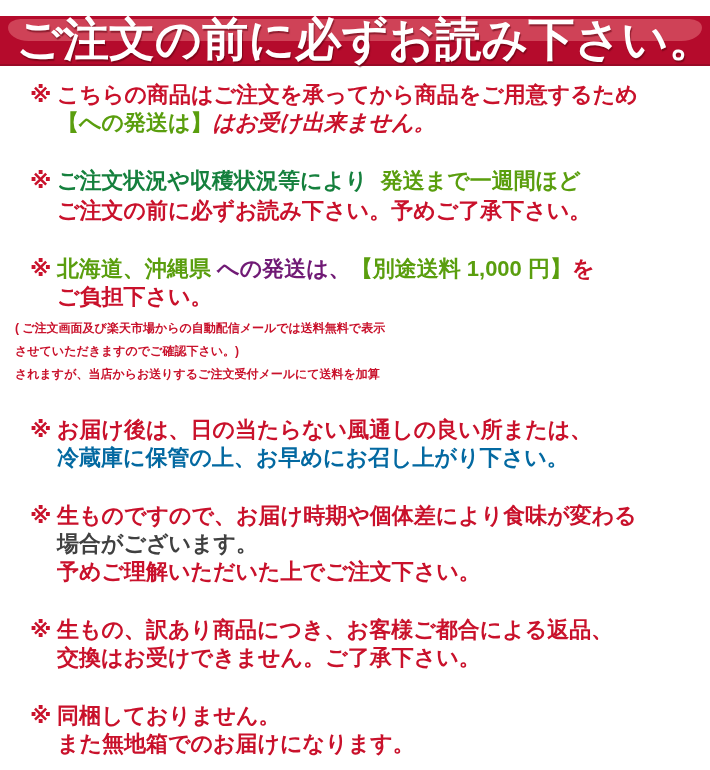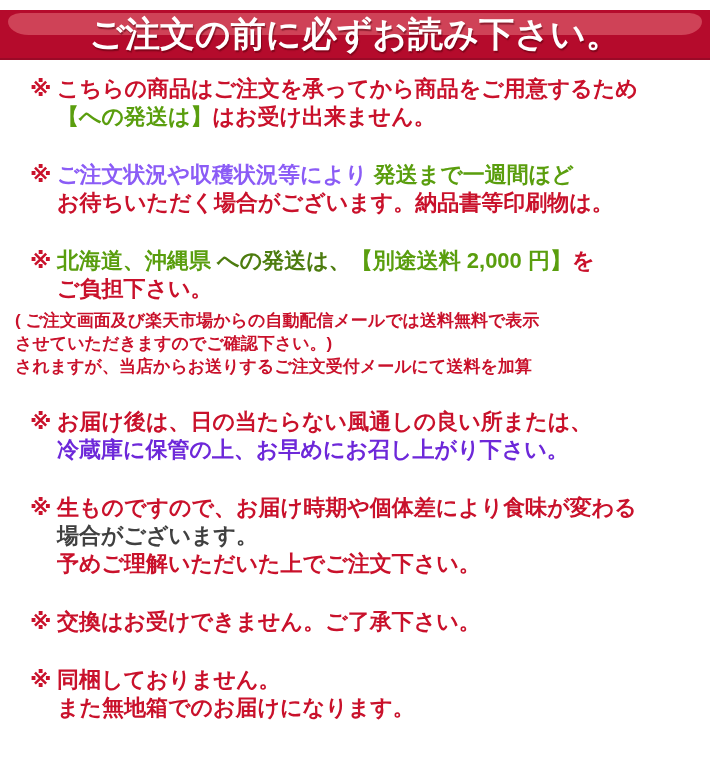--- a/index.html
+++ b/index.html
@@ -12,95 +12,96 @@
   .banner{
     position:relative;height:48px;background:#b50b2c;
     border-bottom:2px solid #9a0a27;
   }
   .banner-gloss{
     position:absolute;left:8px;right:8px;top:3px;height:22px;
     background:#cf4257;
     border-radius:16px 16px 26px 26px / 11px 11px 17px 17px;
   }
   .banner-title{
-    position:relative;margin:10px;height:48px;line-height:47px;
-    text-align:center;font-size:35px;color:#ffffff;letter-spacing:0px;
+    position:relative;margin:16px;height:48px;line-height:47px;
+    text-align:center;font-size:46px;color:#ffffff;letter-spacing:0px;
     text-shadow:1px 2px 1px rgba(90,0,15,.55);
     white-space:nowrap;
   }
   
   .notices{padding:6px 6px 18px 30px;}
   .notice{
     display:flex;align-items:flex-start;
     margin-top:30px;
     font-size:22px;line-height:28px;letter-spacing:0px;
   }
   .notice:first-child{margin-top:9px;}
   .notice .marker{flex:none;width:27px;color:#c9112b;}
   .notice .body{flex:1;}
   .notice .line{white-space:nowrap;}
   .note{
     margin:6px 0 0 -15px;
-    font-size:17px;line-height:23px;color:#c9112b;letter-spacing:0px;
+    font-size:12px;line-height:23px;color:#c9112b;letter-spacing:0px;
   }
   .note .note-line{white-space:nowrap;}
 </style>
 </head>
 <body>
 
 <div class="banner">
   <div class="banner-gloss"></div>
   <h1 class="banner-title">ご注文の前に必ずお読み下さい。</h1>
 </div>
 
 <div class="notices">
     <div class="notice">
       <span class="marker">※</span>
       <div class="body">
         <div class="line"><span style="color: rgb(201, 17, 43); font-family: Liberation Serif, serif;">こちらの商品はご注文を承ってから商品をご用意するため</span></div>
-        <div class="line"><span style="color: rgb(90, 158, 14);">【への発送は】</span><span style="color: rgb(201, 17, 43);">はお受け出来ません。</span></div>
+        <div class="line"><span style="color: rgb(90, 158, 14);">【への発送は】</span><span style="color: rgb(201, 17, 43); font-style: italic;">はお受け出来ません。</span></div>
       </div>
     </div>
     <div class="notice">
       <span class="marker">※</span>
       <div class="body">
-        <div class="line"><span style="color: #8b5cf6;">ご注文状況や収穫状況等により </span><span style="color: rgb(90, 158, 14);">発送まで一週間ほど</span></div>
-        <div class="line"><span style="color: rgb(201, 17, 43);">お待ちいただく場合がございます。納品書等印刷物は。</span></div>
+        <div class="line"><span style="color: #15803d; font-family: Liberation Mono, monospace;">ご注文状況や収穫状況等により </span><span style="color: rgb(90, 158, 14);">発送まで一週間ほど</span></div>
+        <div class="line"><span style="color: rgb(201, 17, 43);">ご注文の前に必ずお読み下さい。予めご了承下さい。</span></div>
       </div>
     </div>
     <div class="notice">
       <span class="marker">※</span>
       <div class="body">
-        <div class="line"><span style="color: rgb(90, 158, 14);">北海道、沖縄県</span><span style="color: #4d7c0f;"> への発送は、</span><span style="color: rgb(90, 158, 14);">【別途送料 2,000 円】</span><span style="color: rgb(201, 17, 43);">を</span></div>
+        <div class="line"><span style="color: rgb(90, 158, 14);">北海道、沖縄県</span><span style="color: #701a75;"> への発送は、</span><span style="color: rgb(90, 158, 14);">【別途送料 1,000 円】</span><span style="color: rgb(201, 17, 43);">を</span></div>
         <div class="line"><span style="color: rgb(201, 17, 43);">ご負担下さい。</span></div>
       </div>
     </div>
     <div class="note">
       <div class="note-line">( ご注文画面及び楽天市場からの自動配信メールでは送料無料で表示</div>
       <div class="note-line">させていただきますのでご確認下さい。)</div>
       <div class="note-line">されますが、当店からお送りするご注文受付メールにて送料を加算</div>
     </div>
     <div class="notice">
       <span class="marker">※</span>
       <div class="body">
         <div class="line"><span style="color: rgb(201, 17, 43);">お届け後は、日の当たらない風通しの良い所または、</span></div>
-        <div class="line"><span style="color: #6d28d9;">冷蔵庫に保管の上、お早めにお召し上がり下さい。</span></div>
+        <div class="line"><span style="color: #0369a1;">冷蔵庫に保管の上、お早めにお召し上がり下さい。</span></div>
       </div>
     </div>
     <div class="notice">
       <span class="marker">※</span>
       <div class="body">
         <div class="line"><span style="color: rgb(201, 17, 43); margin-top: 8px;">生ものですので、お届け時期や個体差により食味が変わる</span></div>
         <div class="line"><span style="color: #404040;">場合がございます。</span></div>
         <div class="line"><span style="color: rgb(201, 17, 43); margin-top: 35px;">予めご理解いただいた上でご注文下さい。</span></div>
       </div>
     </div>
     <div class="notice">
       <span class="marker">※</span>
       <div class="body">
+        <div class="line"><span style="color: rgb(201, 17, 43);">生もの、訳あり商品につき、お客様ご都合による返品、</span></div>
         <div class="line"><span style="color: rgb(201, 17, 43); margin-top: 20px;">交換はお受けできません。ご了承下さい。</span></div>
       </div>
     </div>
     <div class="notice">
       <span class="marker">※</span>
       <div class="body">
         <div class="line"><span style="color: rgb(201, 17, 43);">同梱しておりません。</span></div>
         <div class="line"><span style="color: rgb(201, 17, 43);">また無地箱でのお届けになります。</span></div>
       </div>
     </div>

